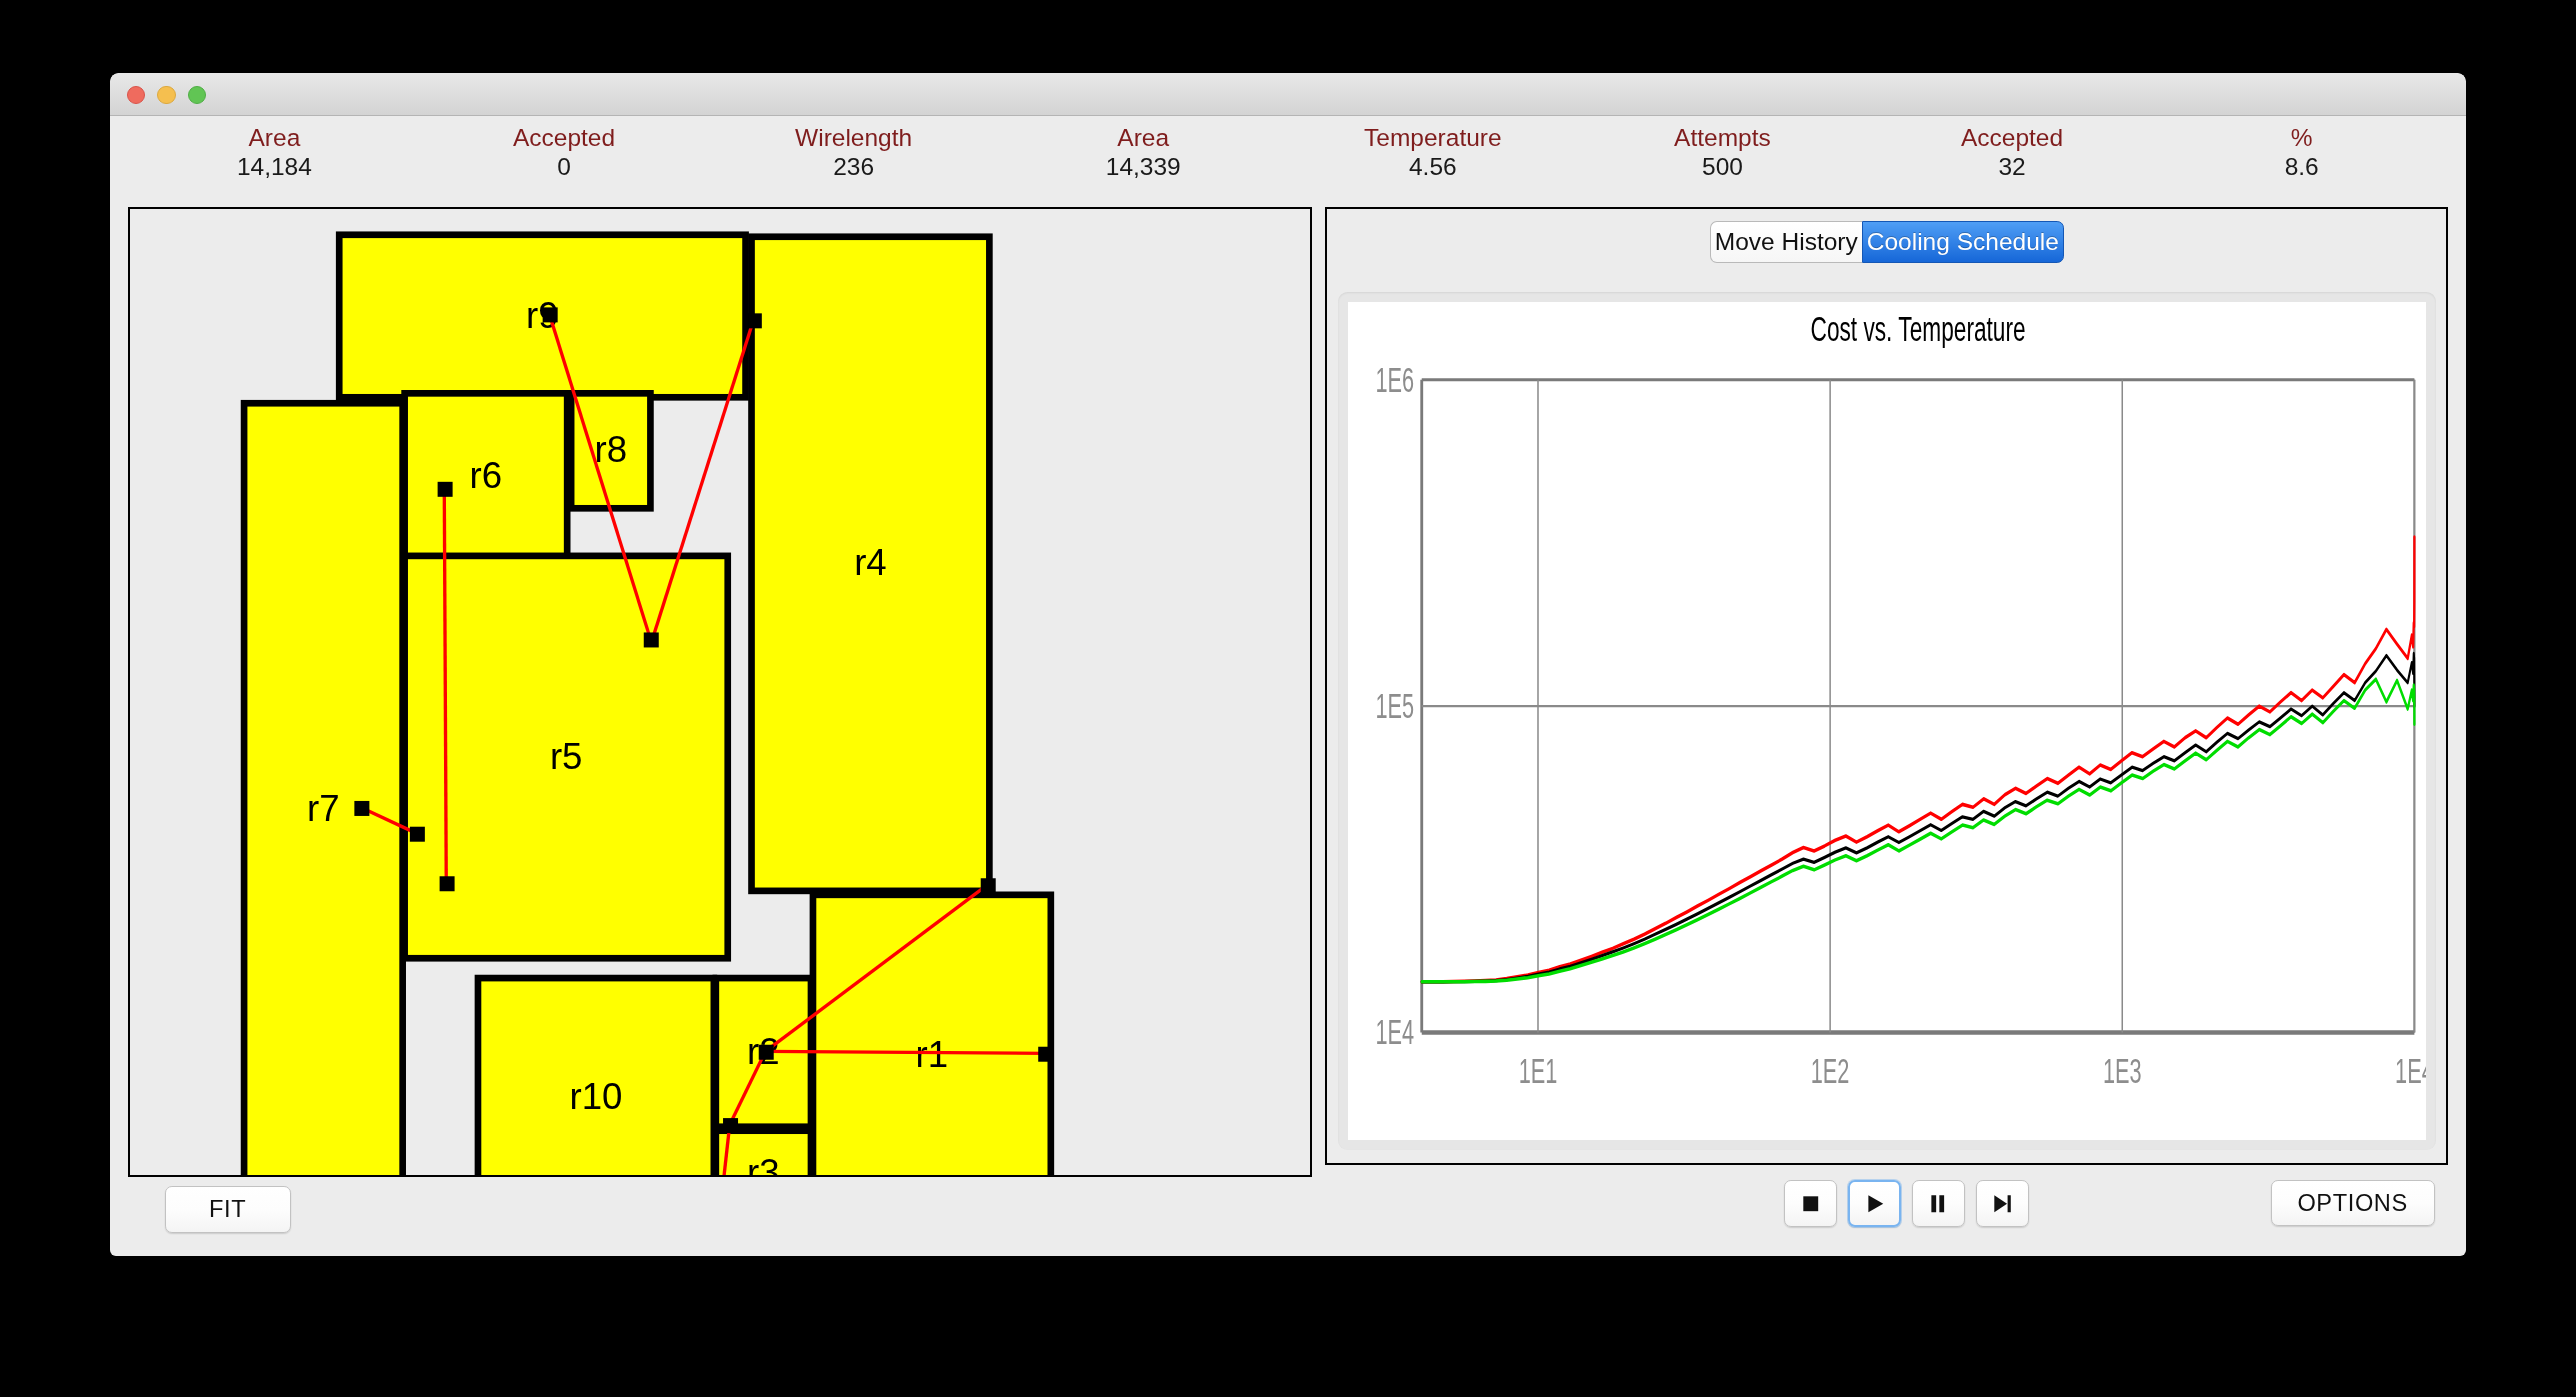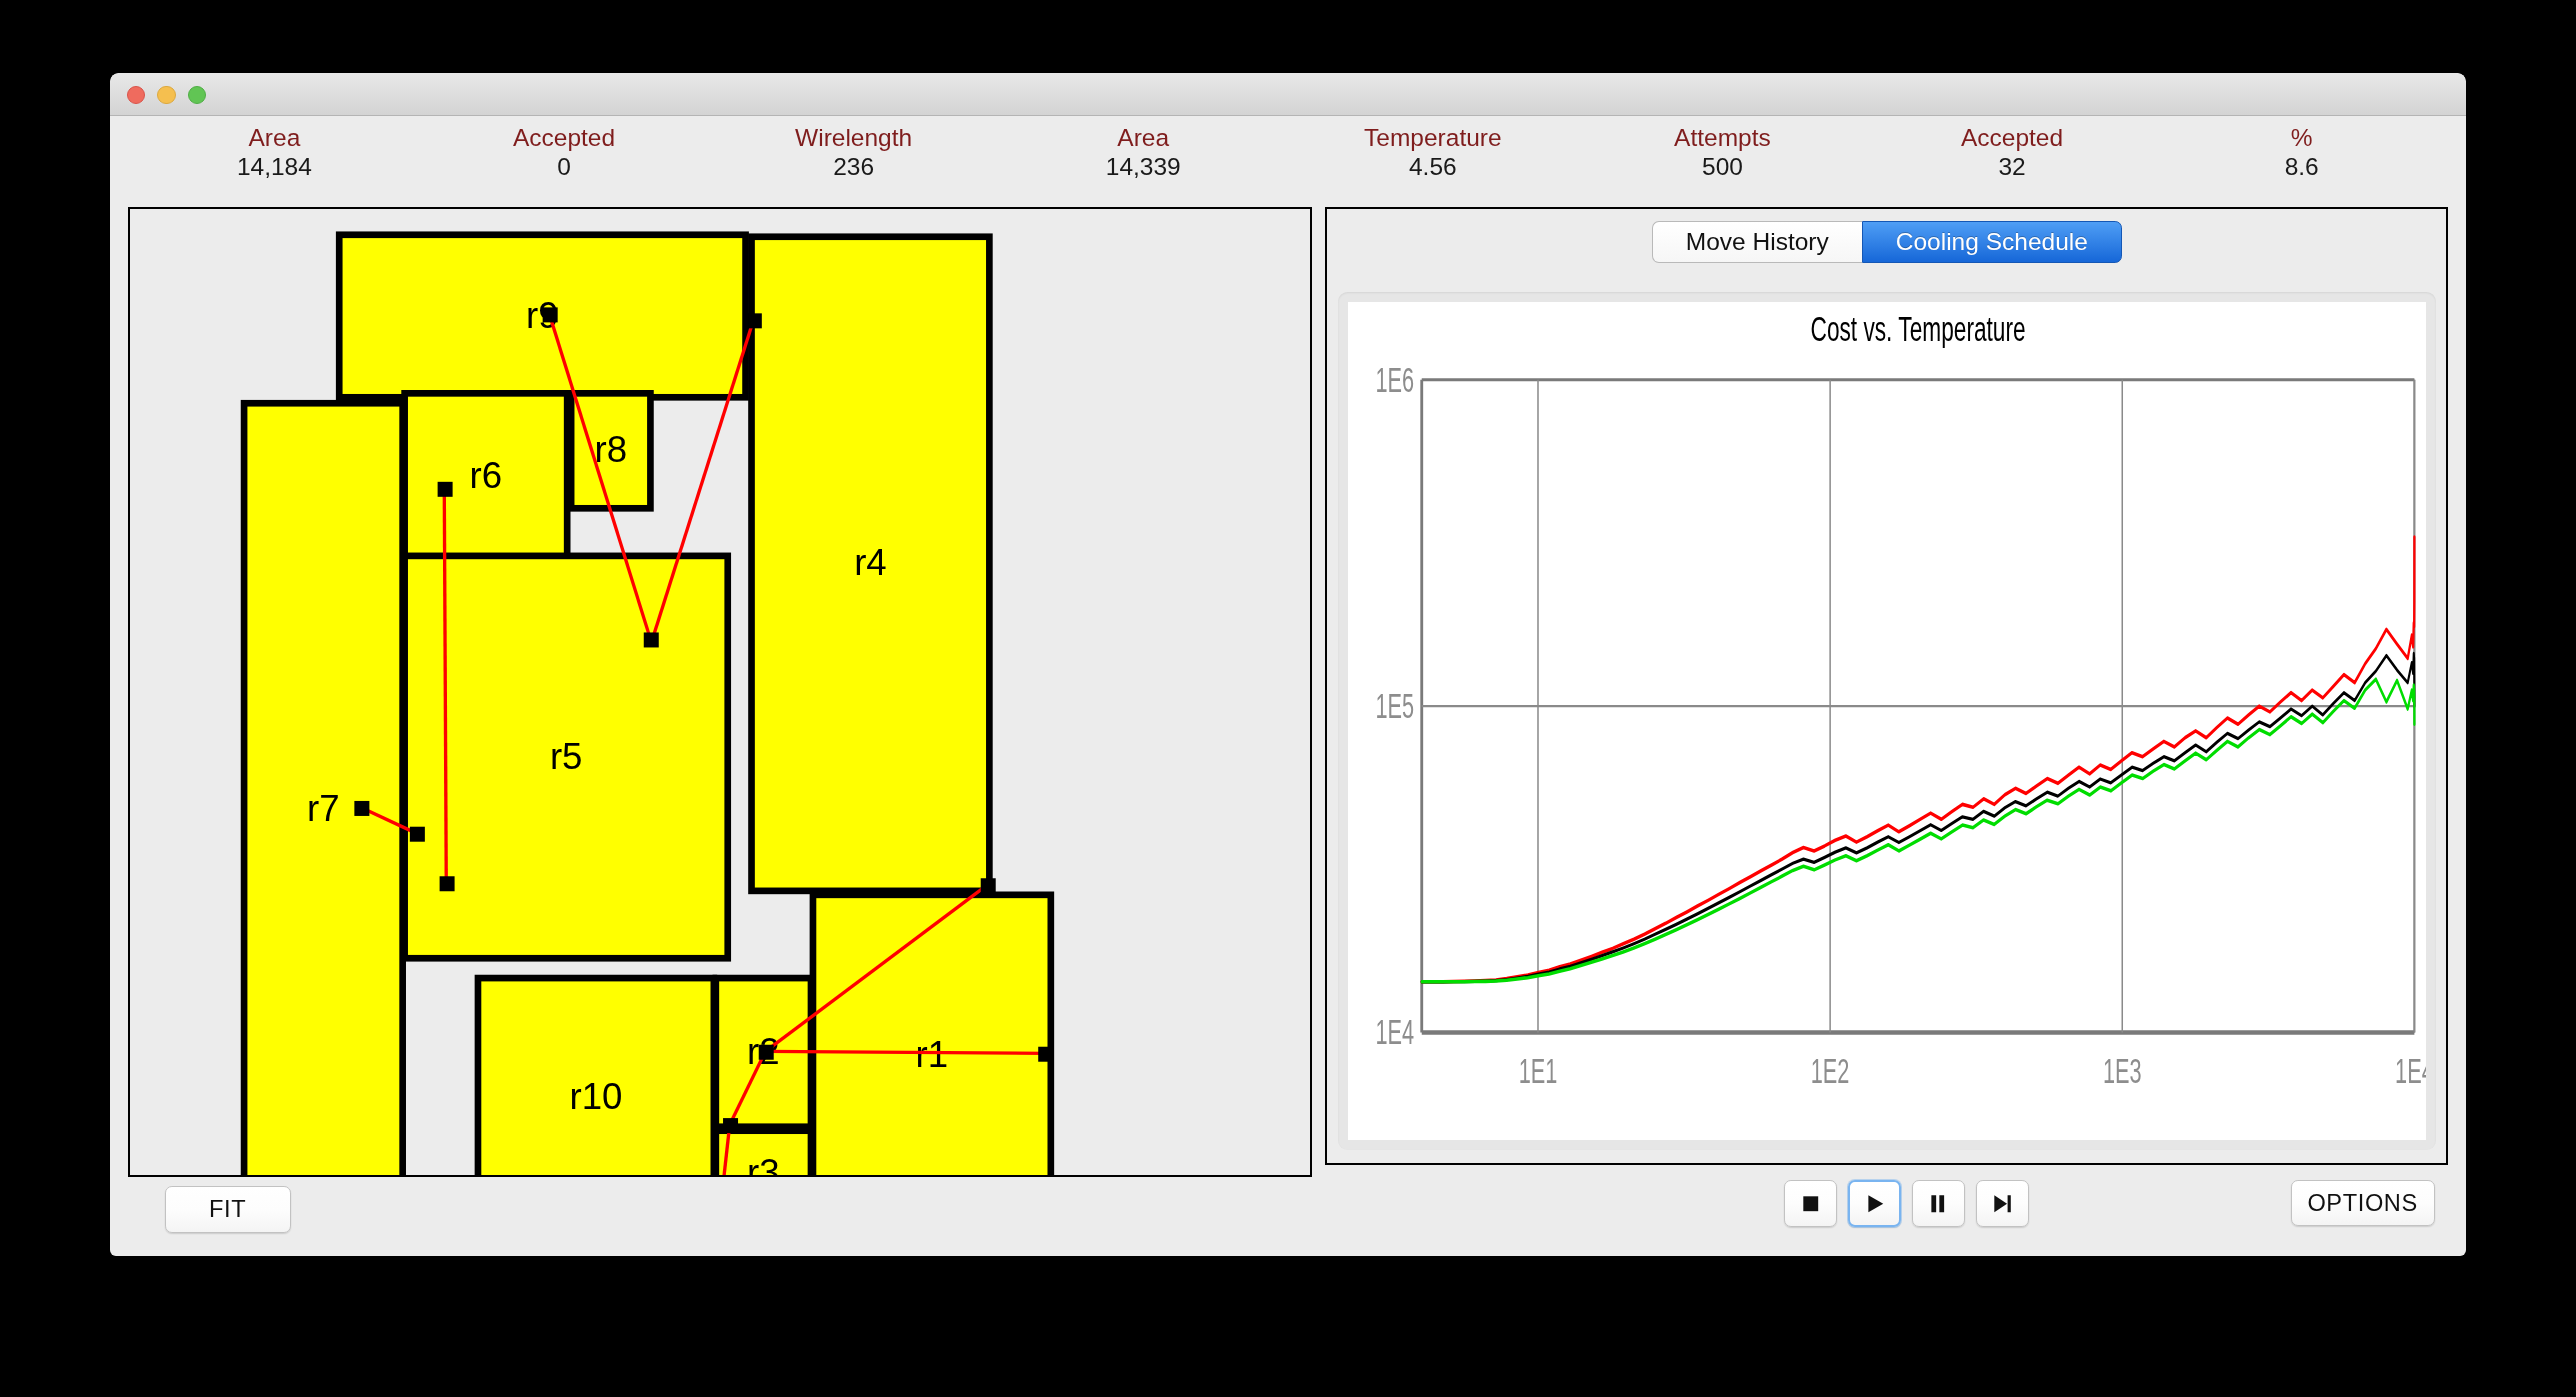--- a/index.html
+++ b/index.html
@@ -77,21 +77,21 @@
     border: 1px solid #c2c2c2;
     border-radius: 6.9px;
     box-shadow: 0 1px 1.5px rgba(0,0,0,0.14);
     font-size: 23.6px;
     color: #111;
     font-family: "Liberation Sans", sans-serif;
     cursor: pointer;
     display: flex; align-items: center; justify-content: center;
   }
   .btn-fit { width: 126px; height: 47px; letter-spacing: 0.6px; }
-  .btn-options { width: 144px; height: 46px; letter-spacing: 0.6px; }
+  .btn-options { width: 164px; height: 46px; letter-spacing: 0.6px; }
   .btn-icon { width: 53px; height: 47px; }
   .btn-icon.focused {
     border: 2px solid #79b4f0;
     box-shadow: 0 0 0 1px rgba(120,180,240,0.45), 0 1px 1.5px rgba(0,0,0,0.14);
   }
   .glyph { width: 25.5px; height: 25.5px; display:block; }
 
   
   .right-col { flex: 1 1 auto; display: flex; flex-direction: column; min-width: 0; }
   .chart-frame {
@@ -101,21 +101,21 @@
     position: relative;
     overflow: hidden;
     max-height: 982px;
     display: flex;
     flex-direction: column;
     align-items: center;
   }
   .tabbar { margin-top: 11.8px; display: flex; }
   .tab {
     height: 42px;
-    padding: 0 33px;
+    padding: 0 4px;
     display: flex; align-items: center; justify-content: center;
     font-size: 24.5px;
     border: 1px solid #b9b9b9;
     cursor: pointer;
     font-family: "Liberation Sans", sans-serif;
   }
   .tab.inactive {
     background: linear-gradient(to bottom,#ffffff,#f6f6f6);
     color: #111;
     border-radius: 6.9px 0 0 6.9px;

